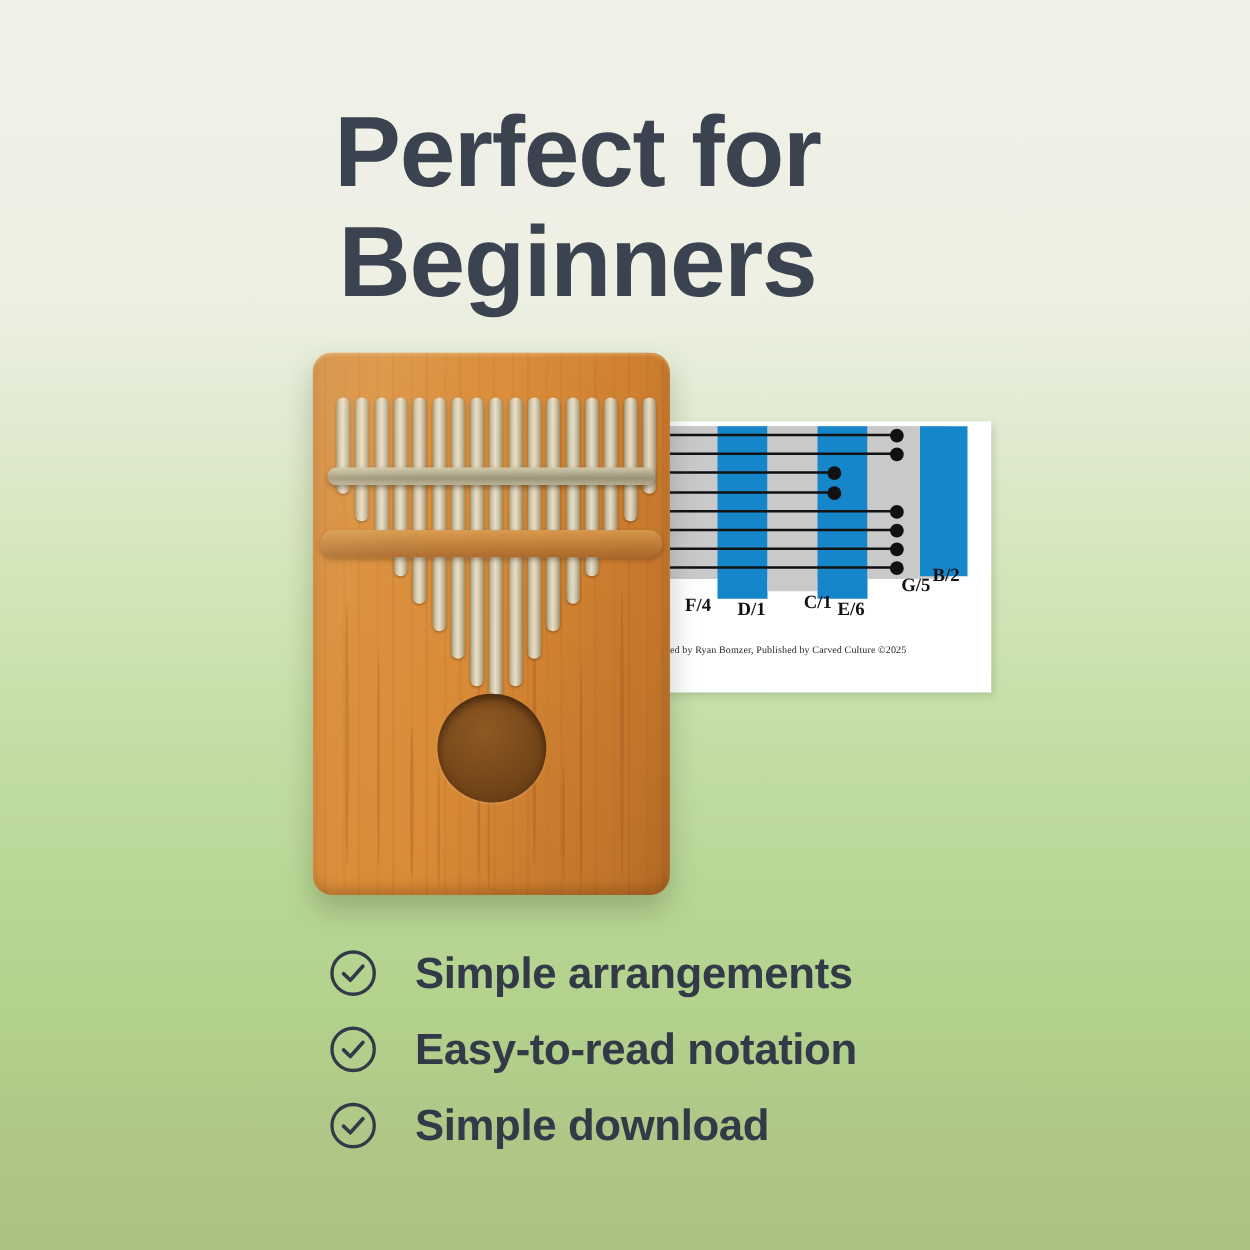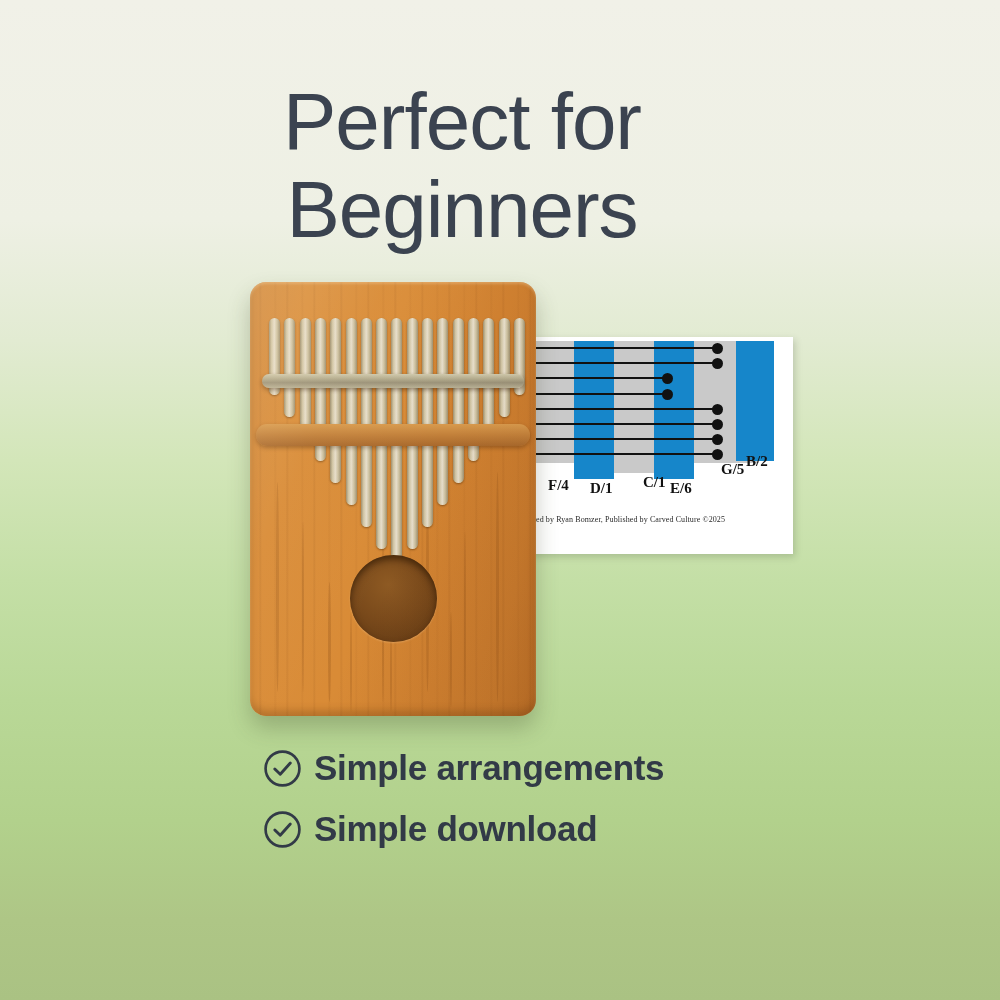--- a/index.html
+++ b/index.html
@@ -29,21 +29,21 @@
 
   
   #headline {
     position:absolute;
     left:0; top:78px;
     width:924px;
     text-align:center;
     color:#3b4350;
     font-size:80px;
     line-height:88px;
-    font-weight:normal;
+    font-weight:bold;
     letter-spacing:-1px;
     white-space:pre-line;
   }
 
   
   #sheet {
     position:absolute;
     left:528px; top:337px;
     width:265px; height:217px;
     background:#ffffff;
@@ -192,22 +192,23 @@
   }
 
   
   #features {
     position:absolute;
     left:262px; top:748px;
     width:540px;
   }
   .feat {
     display:flex;
+    align-items:center;
     height:61px;
-    gap:11px;
+    gap:29px;
   }
   .feat-icon {
     width:41px; height:41px;
     flex:0 0 41px;
   }
   .feat-label {
     color:#323a47;
     font-size:35px;
     font-weight:bold;
     letter-spacing:-.3px;
@@ -310,17 +311,24 @@
             <circle cx="20" cy="20" r="16.5" fill="none" stroke="#323a47" stroke-width="2.6"></circle>
             <path d="M12.5 20.4 L17.8 25.6 L27.6 14.6" fill="none" stroke="#323a47" stroke-width="2.8" stroke-linecap="round" stroke-linejoin="round"></path>
           </svg></span>
         <span class="feat-label">Simple arrangements</span>
       </div>
       <div class="feat">
         <span class="feat-icon"><svg viewBox="0 0 40 40" width="41" height="41">
             <circle cx="20" cy="20" r="16.5" fill="none" stroke="#323a47" stroke-width="2.6"></circle>
             <path d="M12.5 20.4 L17.8 25.6 L27.6 14.6" fill="none" stroke="#323a47" stroke-width="2.8" stroke-linecap="round" stroke-linejoin="round"></path>
           </svg></span>
+        <span class="feat-label">Easy-to-read notation</span>
+      </div>
+      <div class="feat">
+        <span class="feat-icon"><svg viewBox="0 0 40 40" width="41" height="41">
+            <circle cx="20" cy="20" r="16.5" fill="none" stroke="#323a47" stroke-width="2.6"></circle>
+            <path d="M12.5 20.4 L17.8 25.6 L27.6 14.6" fill="none" stroke="#323a47" stroke-width="2.8" stroke-linecap="round" stroke-linejoin="round"></path>
+          </svg></span>
         <span class="feat-label">Simple download</span>
       </div>
     </div>
 
 </div>
 
 </body></html>

